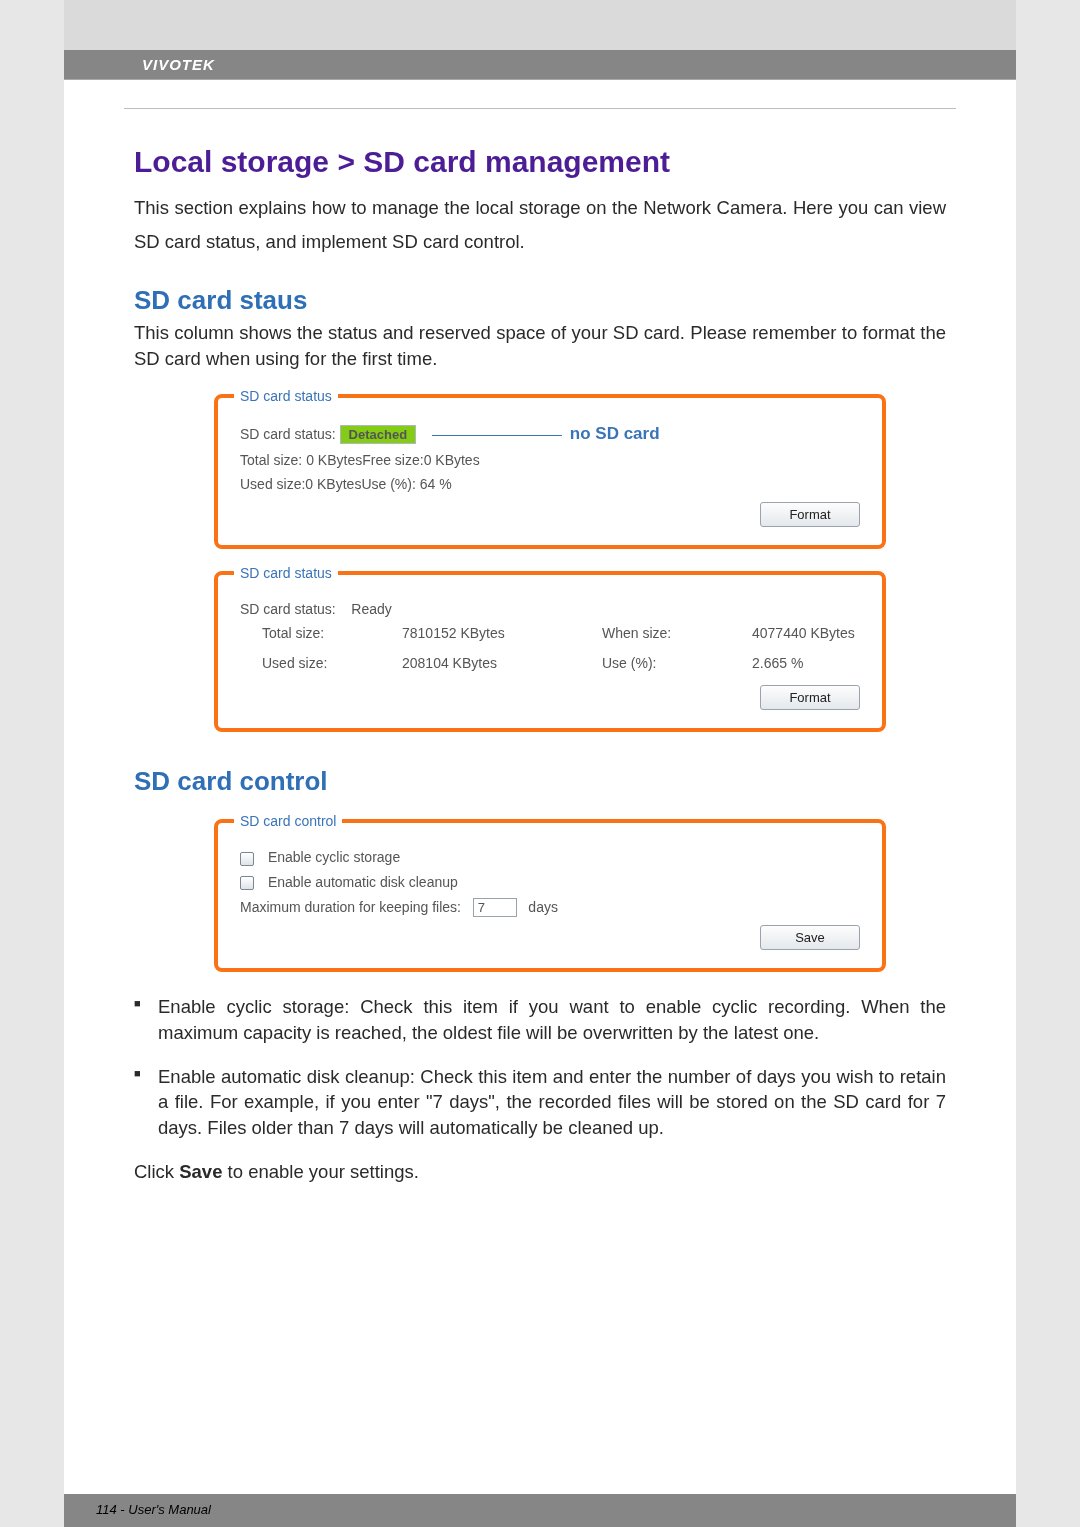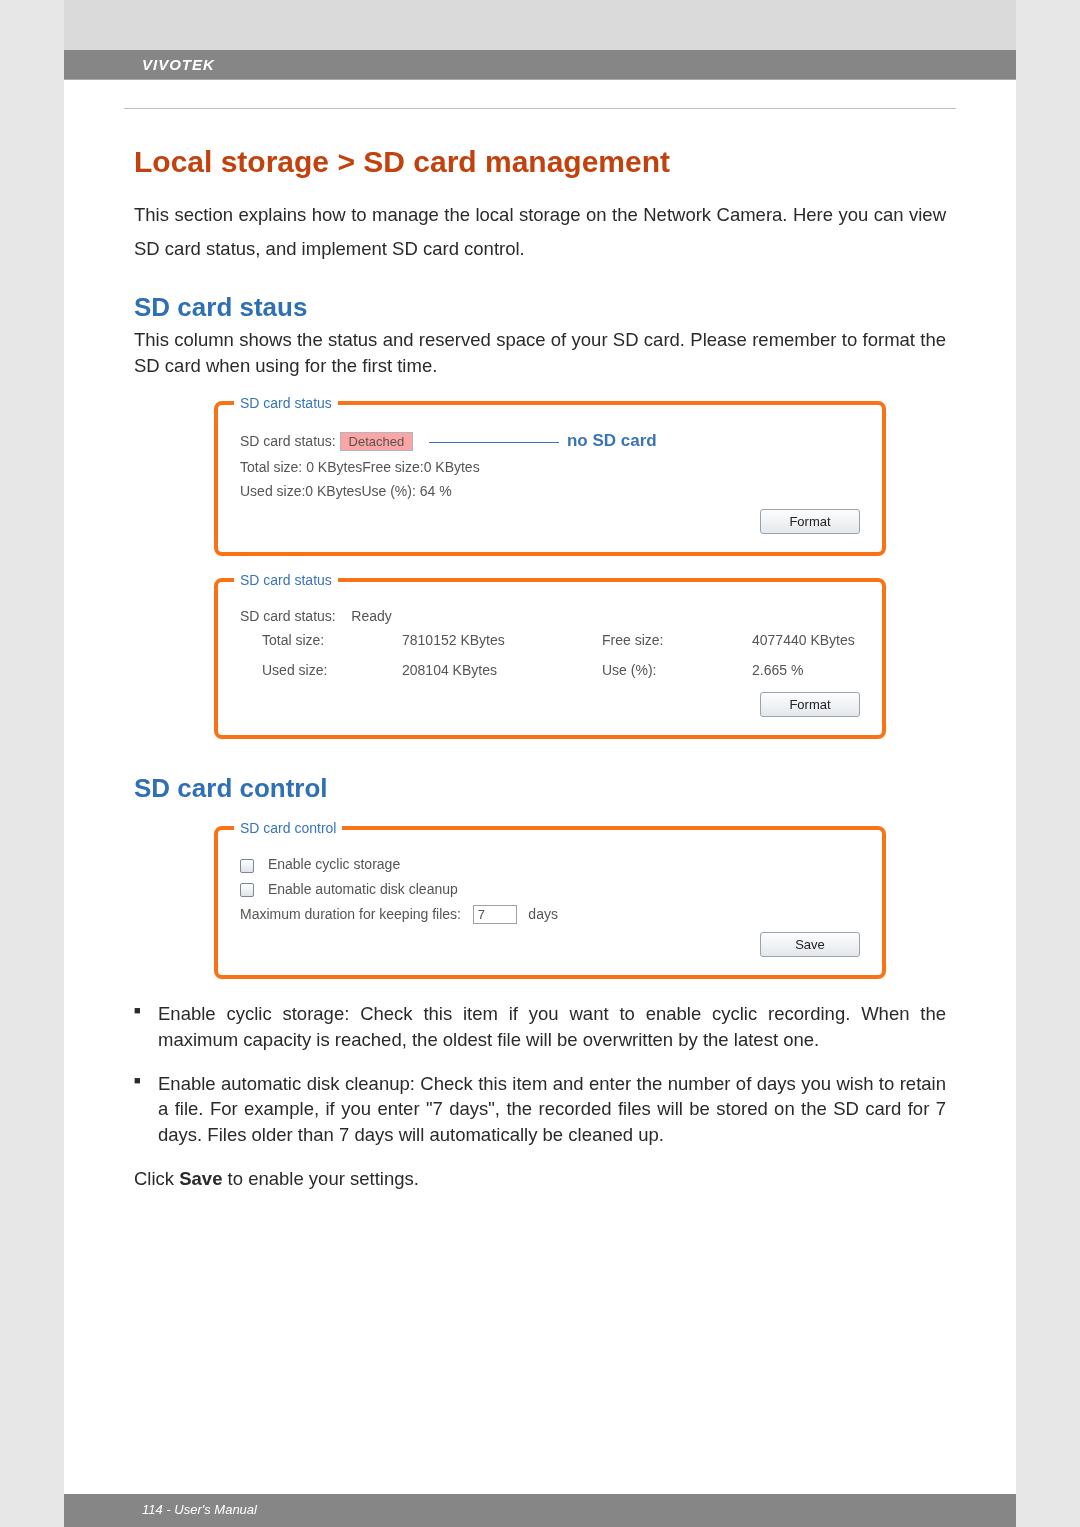--- a/index.html
+++ b/index.html
@@ -29,24 +29,24 @@
     padding: 6px 0 6px 78px;
     border-bottom: 1px solid #a9a9a9;
   }
   .rule {
     height: 1px;
     background: #bdbdbd;
     margin: 28px 60px 0 60px;
   }
   .content { padding: 30px 70px 0 70px; }
   h1.page-title {
-    color: #c2410c;
+    color: #4c1d95;
     font-size: 30px;
     font-weight: 600;
-    margin: 6px 0 19px 0;
+    margin: 6px 0 12px 0;
   }
   p.intro {
     font-size: 18.5px;
     color: #2a2a2a;
     line-height: 1.85;
     text-align: justify;
     margin: 0 0 26px 0;
   }
   h3.blue-head {
     color: #2e6fb5;
@@ -77,21 +77,22 @@
     color: #3a74b8;
     font-size: 14px;
   }
   .fs .row { font-size: 14px; color: #555; margin: 8px 0; }
   .statusbox {
     border: 1px solid #aeb7c2;
     padding: 1px 8px;
     display: inline-block;
     font-size: 13px;
     color: #555;
-    background: #fca5a5;
+    background: #84cc16;
+    font-weight: bold;
   }
   .callout {
     color: #3a74b8;
     font-weight: bold;
     font-size: 17px;
     margin-top: 36px;
   }
   .call-line {
     display: inline-block;
     width: 130px;
@@ -158,24 +159,24 @@
   ul.sq li::before {
     content: "■";
     position: absolute;
     left: 0; top: 2px;
     font-size: 11px;
   }
   .footer {
     position: absolute;
     bottom: 0; left: 0; right: 0;
     background: #868686;
-    color: #ffffff;
+    color: #000000;
     font-style: italic;
     font-size: 13px;
-    padding: 8px 0 10px 78px;
+    padding: 8px 0 10px 32px;
   }
 </style>
 </head>
 <body>
 
 <div class="page">
   <div class="top-band"></div>
   <div class="brand-bar">
     <span>VIVOTEK</span>
   </div>
@@ -211,21 +212,21 @@
 
       <div class="row">
         <span>SD card status:</span>
         &nbsp;&nbsp;
         <span>Ready</span>
       </div>
 
       <div class="grid4">
         <div>Total size:</div>
         <div>7810152  KBytes</div>
-        <div>Free size:</div>
+        <div>When size:</div>
         <div>4077440  KBytes</div>
         <div>Used size:</div>
         <div>208104  KBytes</div>
         <div>Use (%):</div>
         <div>2.665 %</div>
       </div>
 
       <div class="right">
         <span class="btn">Format</span>
       </div>

